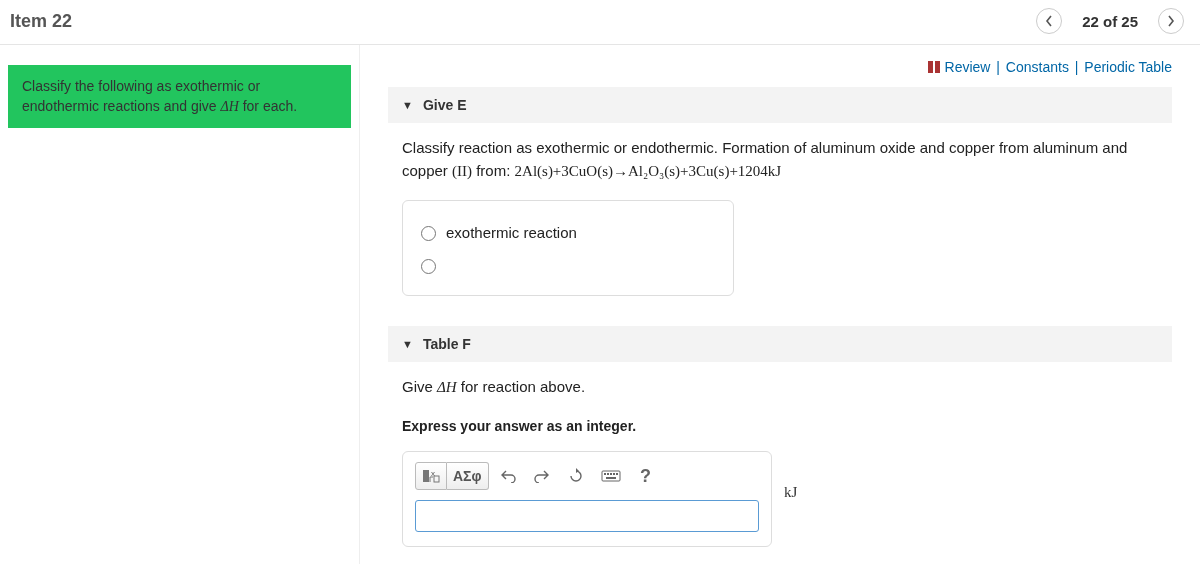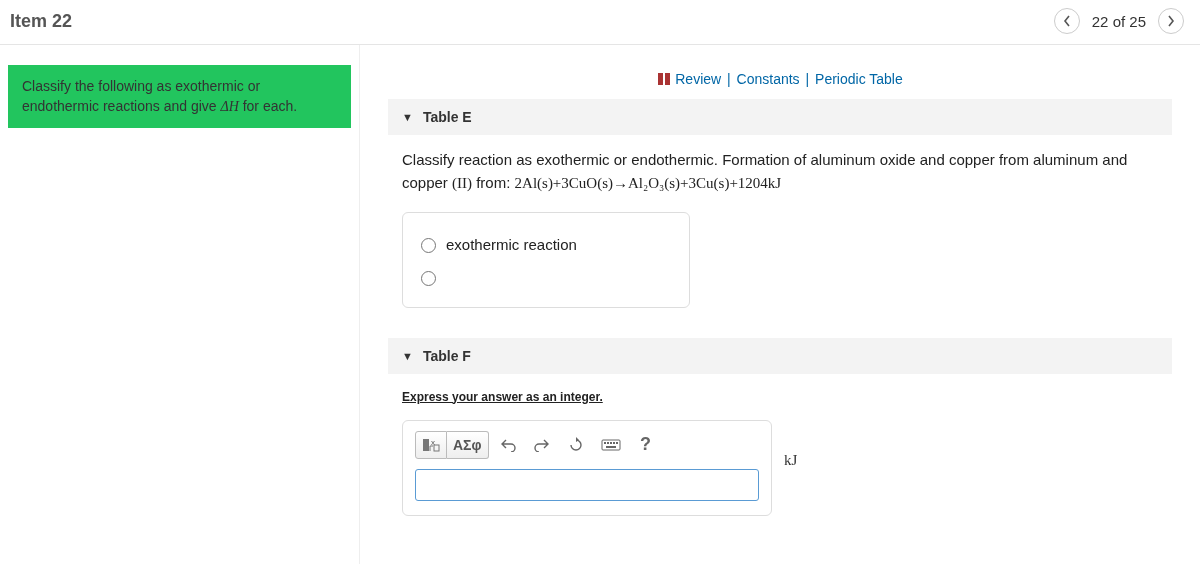--- a/index.html
+++ b/index.html
@@ -18,21 +18,22 @@
     border-bottom: 1px solid #e5e5e5;
   }
   .item-title {
     font-size: 18px;
     font-weight: bold;
     color: #555;
   }
   .nav-right {
     display: flex;
     align-items: center;
-    gap: 8px;
+    gap: 16px;
+    font-weight: bold;
   }
   .nav-btn {
     width: 26px;
     height: 26px;
     border: 1px solid #ccc;
     border-radius: 50%;
     background: #fff;
     display: flex;
     align-items: center;
     justify-content: center;
@@ -59,23 +60,22 @@
     padding: 12px 14px;
     font-size: 14px;
     color: #333;
     line-height: 1.4;
   }
   .right-col {
     flex: 1;
     padding: 14px 28px 20px 28px;
   }
   .toplinks {
-    text-align: center;
+    text-align: right;
     margin-bottom: 10px;
-    margin-top: 12px;
   }
   .toplinks a {
     color: #0066a6;
     text-decoration: none;
     font-size: 14px;
   }
   .toplinks .sep { color: #0066a6; margin: 0 2px; }
   .flag-icon {
     display: inline-block;
     width: 14px;
@@ -101,38 +101,37 @@
   .part-body {
     padding: 0 14px 30px 14px;
     font-size: 15px;
     color: #222;
     line-height: 1.5;
   }
   .options-box {
     border: 1px solid #ddd;
     border-radius: 6px;
     padding: 14px 18px;
-    width: 288px;
+    width: 332px;
     margin-top: 18px;
   }
   .opt-row {
     display: flex;
     align-items: center;
     gap: 10px;
     padding: 7px 0;
   }
   .opt-row input[type=radio] {
     width: 15px;
     height: 15px;
   }
   .partf-subtitle {
-    font-size: 12px;
-    margin-top: 2px;
+    font-size: 14px;
+    margin-top: 18px;
     font-weight: bold;
-    text-decoration: underline;
   }
   .answer-box {
     border: 1px solid #ddd;
     border-radius: 6px;
     margin-top: 14px;
     width: 370px;
     padding: 10px 12px 14px 12px;
   }
   .toolbar {
     display: flex;
@@ -226,21 +225,21 @@
           </svg>
       </span><a href="#">Review</a>
       <span class="sep">|</span>
       <a href="#">Constants</a>
       <span class="sep">|</span>
       <a href="#">Periodic Table</a>
     </div>
 
     <div class="part-header">
       <span class="caret">▼</span>
-      <span class="part-label">Table E</span>
+      <span class="part-label">Give E</span>
     </div>
     <div class="part-body">
       <div>
         <span>Classify reaction as exothermic or endothermic. Formation of aluminum oxide and copper from aluminum and copper </span><span class="serif">(II)</span><span> from: </span><span class="serif">2Al(s)+3CuO(s)→Al₂O₃(s)+3Cu(s)+1204kJ</span>
       </div>
       <div class="options-box">
         <label class="opt-row">
           <input type="radio" name="pe" style="">
           <span>exothermic reaction</span>
         </label>
@@ -248,20 +247,23 @@
           <input type="radio" name="pe" style="">
         </label>
       </div>
     </div>
 
     <div class="part-header">
       <span class="caret">▼</span>
       <span class="part-label">Table F</span>
     </div>
     <div class="part-body">
+      <div>
+        <span>Give </span><span class="serif" style="font-style:italic">ΔH</span><span> for reaction above.</span>
+      </div>
       <div class="partf-subtitle">Express your answer as an integer.</div>
 
       <div class="answer-wrap">
         <div class="answer-box">
           <div class="toolbar">
             <div class="tool-group">
               <button class="tool-btn">
                 <svg width="18" height="16" viewBox="0 0 18 16">
                     <rect x="1" y="2" width="6" height="12" fill="#777"></rect>
                     <text x="9" y="8" font-size="8" fill="#555">x</text>

